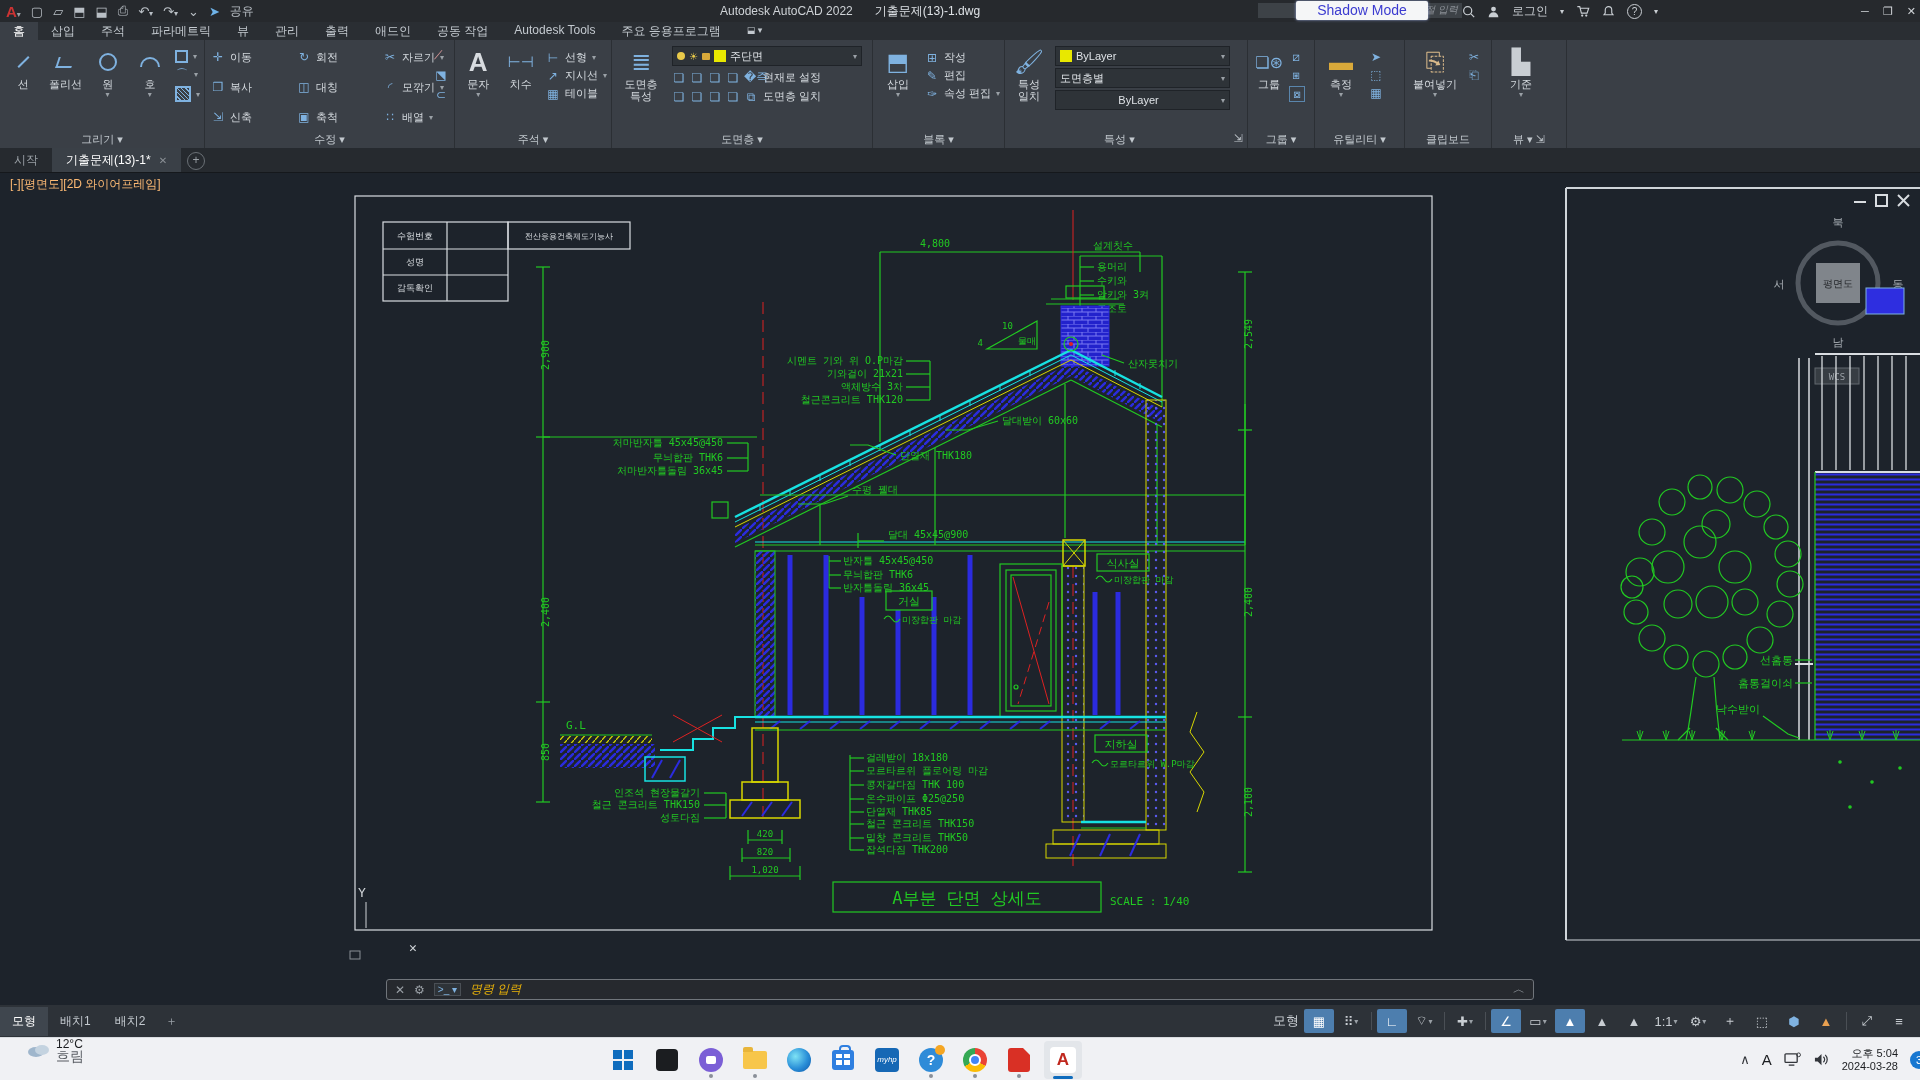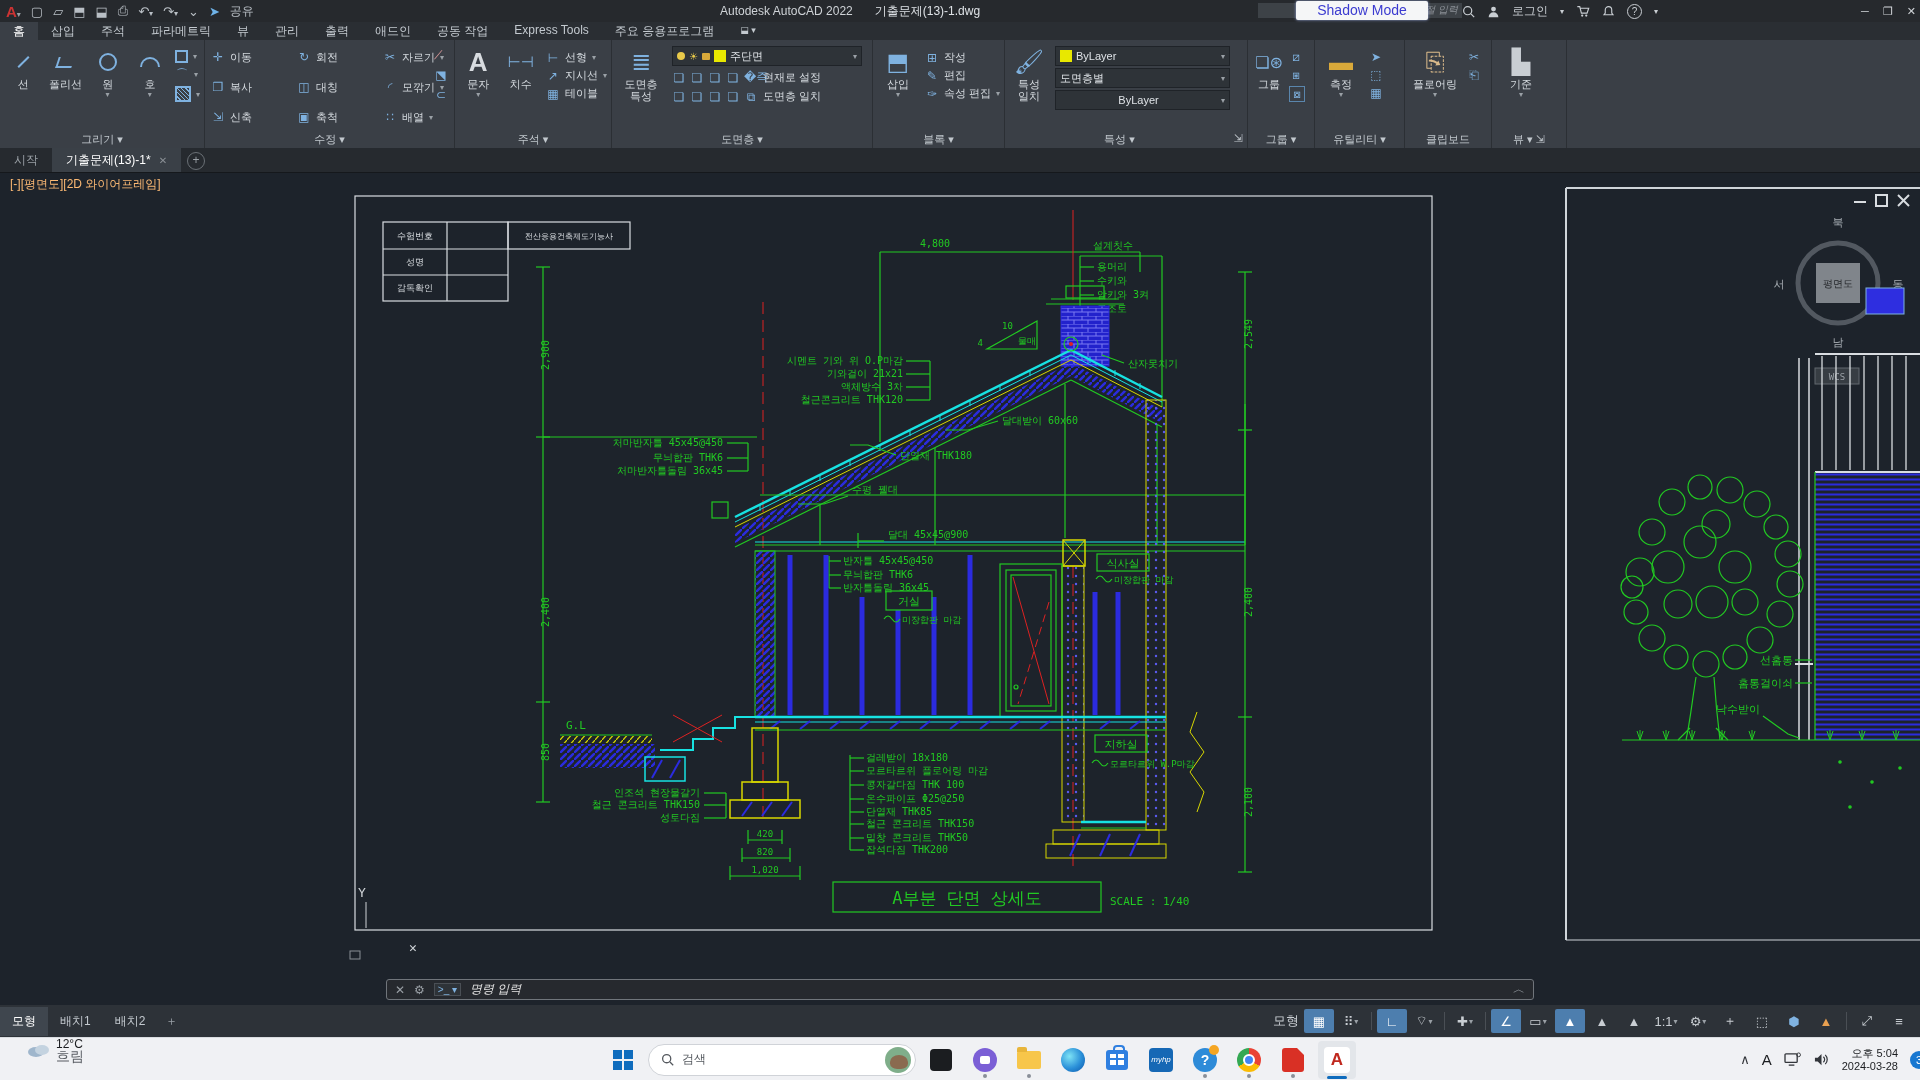--- a/index.html
+++ b/index.html
@@ -57,21 +57,21 @@
   .fx{color:#8b9096;font-size:10px;}
   .fplus{margin:4px 0 0 6px;width:16px;height:16px;border:1px solid #6a7076;border-radius:50%;
     color:#9aa0a6;text-align:center;line-height:14px;font-size:12px;cursor:pointer;}
   
   #vplabel{position:absolute;top:176px;left:10px;color:#fdba74;font-size:12px;z-index:2;cursor:pointer;}
   
   #cmdbar{position:absolute;top:979px;left:386px;width:1148px;height:21px;background:#26292e;
     border:1px solid #70757b;border-radius:3px;display:flex;align-items:center;gap:9px;
     padding:0 8px;box-sizing:border-box;z-index:4;color:#9aa0a6;font-size:12px;}
   #cmdbar .cbox{border:1px solid #4a4f55;color:#7fb2e0;font-size:10px;padding:0 3px;background:#2e3338;}
-  #cmdtext{color:#e5e5e5;font-style:italic;}
+  #cmdtext{color:#eab308;font-style:italic;}
   
   #statusbar{position:absolute;top:1005px;left:0;width:1920px;height:32px;background:#2d3238;
     display:flex;align-items:center;font-size:12px;color:#c3c9cf;}
   .ltab{padding:6px 12px;cursor:pointer;}
   .ltab.active{background:#3f464e;color:#fff;}
   .lplus{margin-left:8px;cursor:pointer;color:#9aa0a6;}
   #sright{margin-left:auto;display:flex;align-items:center;gap:2px;padding-right:6px;}
   .sbtn{min-width:24px;height:24px;display:flex;align-items:center;justify-content:center;
     border-radius:2px;cursor:pointer;font-size:13px;color:#c9ced3;padding:0 3px;gap:1px;}
   .sbtn.on{background:#4d7eae;color:#fff;}
@@ -191,21 +191,21 @@
 <div id="rtabs">
   <div class="rtab active">홈</div>
   <div class="rtab">삽입</div>
   <div class="rtab">주석</div>
   <div class="rtab">파라메트릭</div>
   <div class="rtab">뷰</div>
   <div class="rtab">관리</div>
   <div class="rtab">출력</div>
   <div class="rtab">애드인</div>
   <div class="rtab">공동 작업</div>
-  <div class="rtab">Express Tools</div>
+  <div class="rtab">Autodesk Tools</div>
   <div class="rtab">주요 응용프로그램</div>
   <div class="rtab" style="font-size:9px;padding-top:3px;">⬓ ▾</div>
 </div>
 
 <div id="ribbon">
   <div class="rpanel" style="width:205px">
     <div class="rbody">
       <div class="rbig">
           <span class="ric">
             <span class="ic i-line"></span>
@@ -451,21 +451,21 @@
         <span class="ig">▦</span>
       </div>
     </div>
     <div class="rfoot"><span>유틸리티</span> ▾</div>
   </div>
 
   <div class="rpanel" style="width:87px">
     <div class="rbody">
       <div class="rbig" style="width:48px">
           <span class="ric" style="color:#d9b98a;">⎘</span>
-          <span class="rlb">플로어링</span>
+          <span class="rlb">붙여넣기</span>
           <span class="rcar">▾</span>
         </div>
       <div class="rcol" style="gap:4px;">
         <span class="ig">✂</span>
         <span class="ig">⎗</span>
       </div>
     </div>
     <div class="rfoot"><span>클립보드</span></div>
   </div>
 
@@ -1006,28 +1006,20 @@
   </div>
   <div id="centericons">
     <div class="tico">
         <div class="winlogo">
           <div></div>
           <div></div>
           <div></div>
           <div></div>
         </div>
       </div>
-    <div id="searchpill">
-      <svg width="13" height="13" viewBox="0 0 16 16">
-          <circle cx="7" cy="7" r="5" fill="none" stroke="#54585e" stroke-width="1.6"></circle>
-          <line x1="11" y1="11" x2="15" y2="15" stroke="#54585e" stroke-width="1.6"></line>
-        </svg>
-      <span>검색</span>
-      <span class="capy"></span>
-    </div>
     <div class="tico">
         <span class="sq-term"></span>
       </div>
     <div class="tico">
         <span class="c-chat"></span>
         <span class="dot"></span>
       </div>
     <div class="tico">
         <span class="folder"></span>
         <span class="dot"></span>

